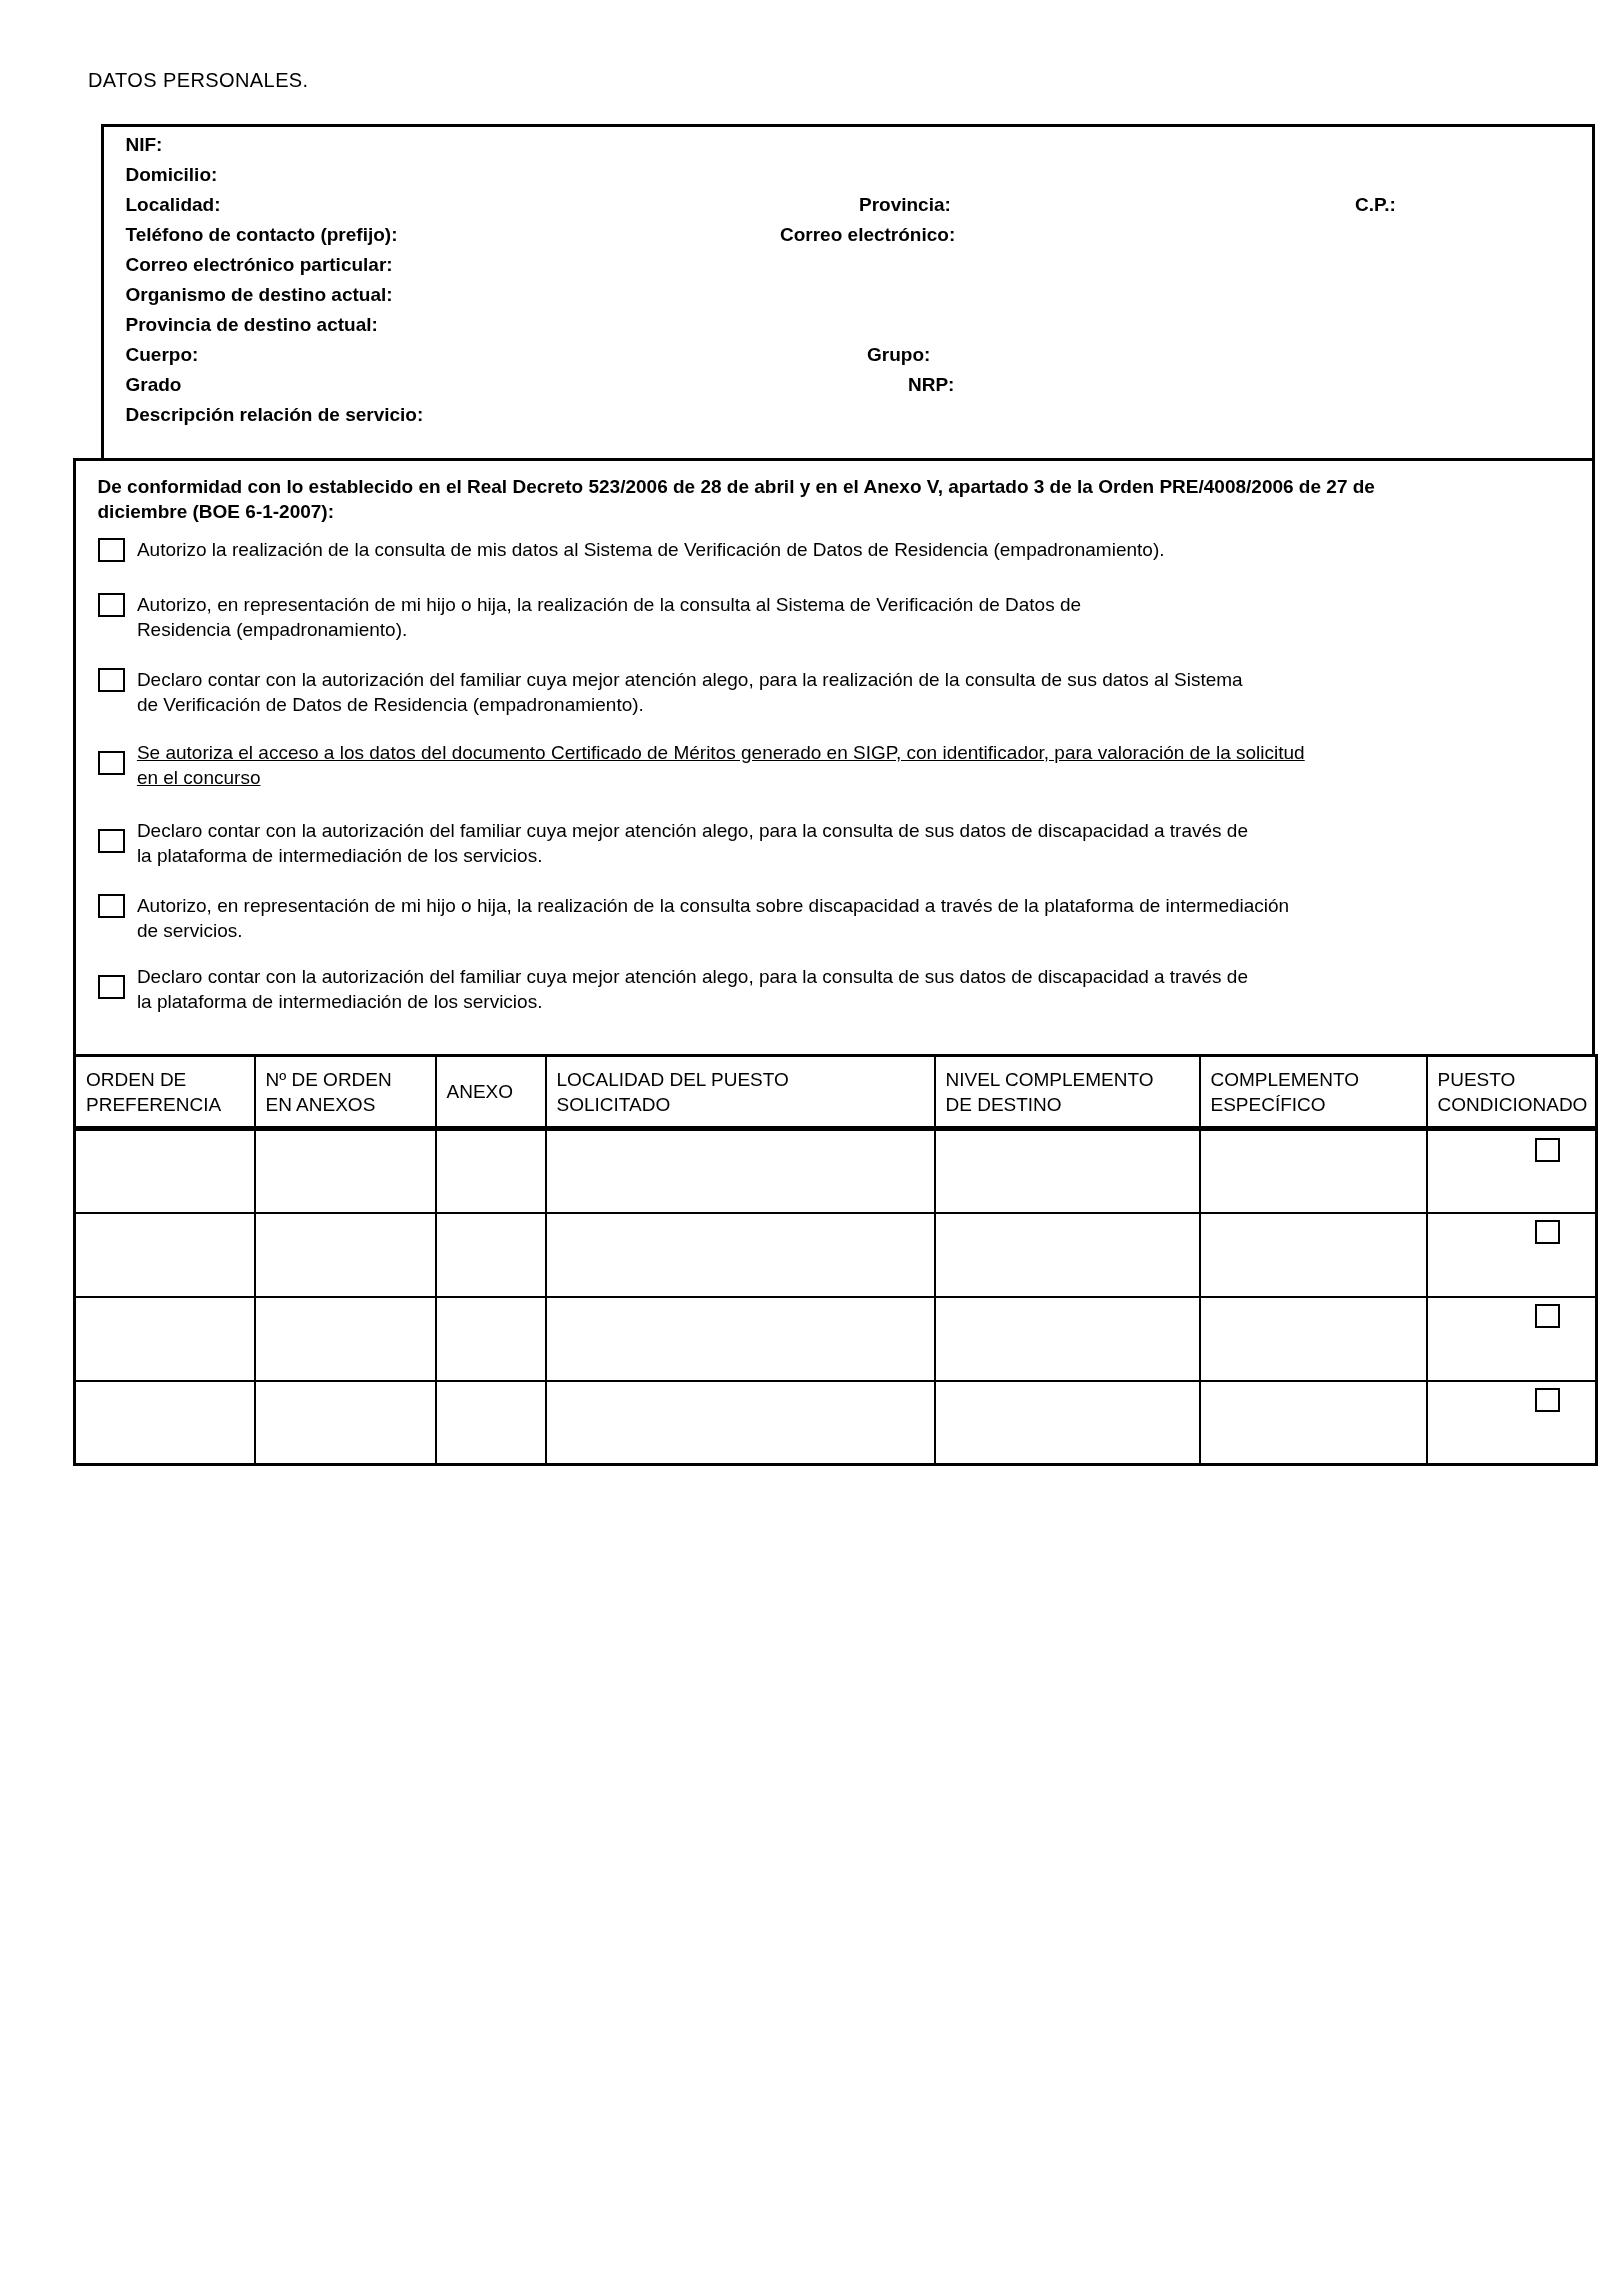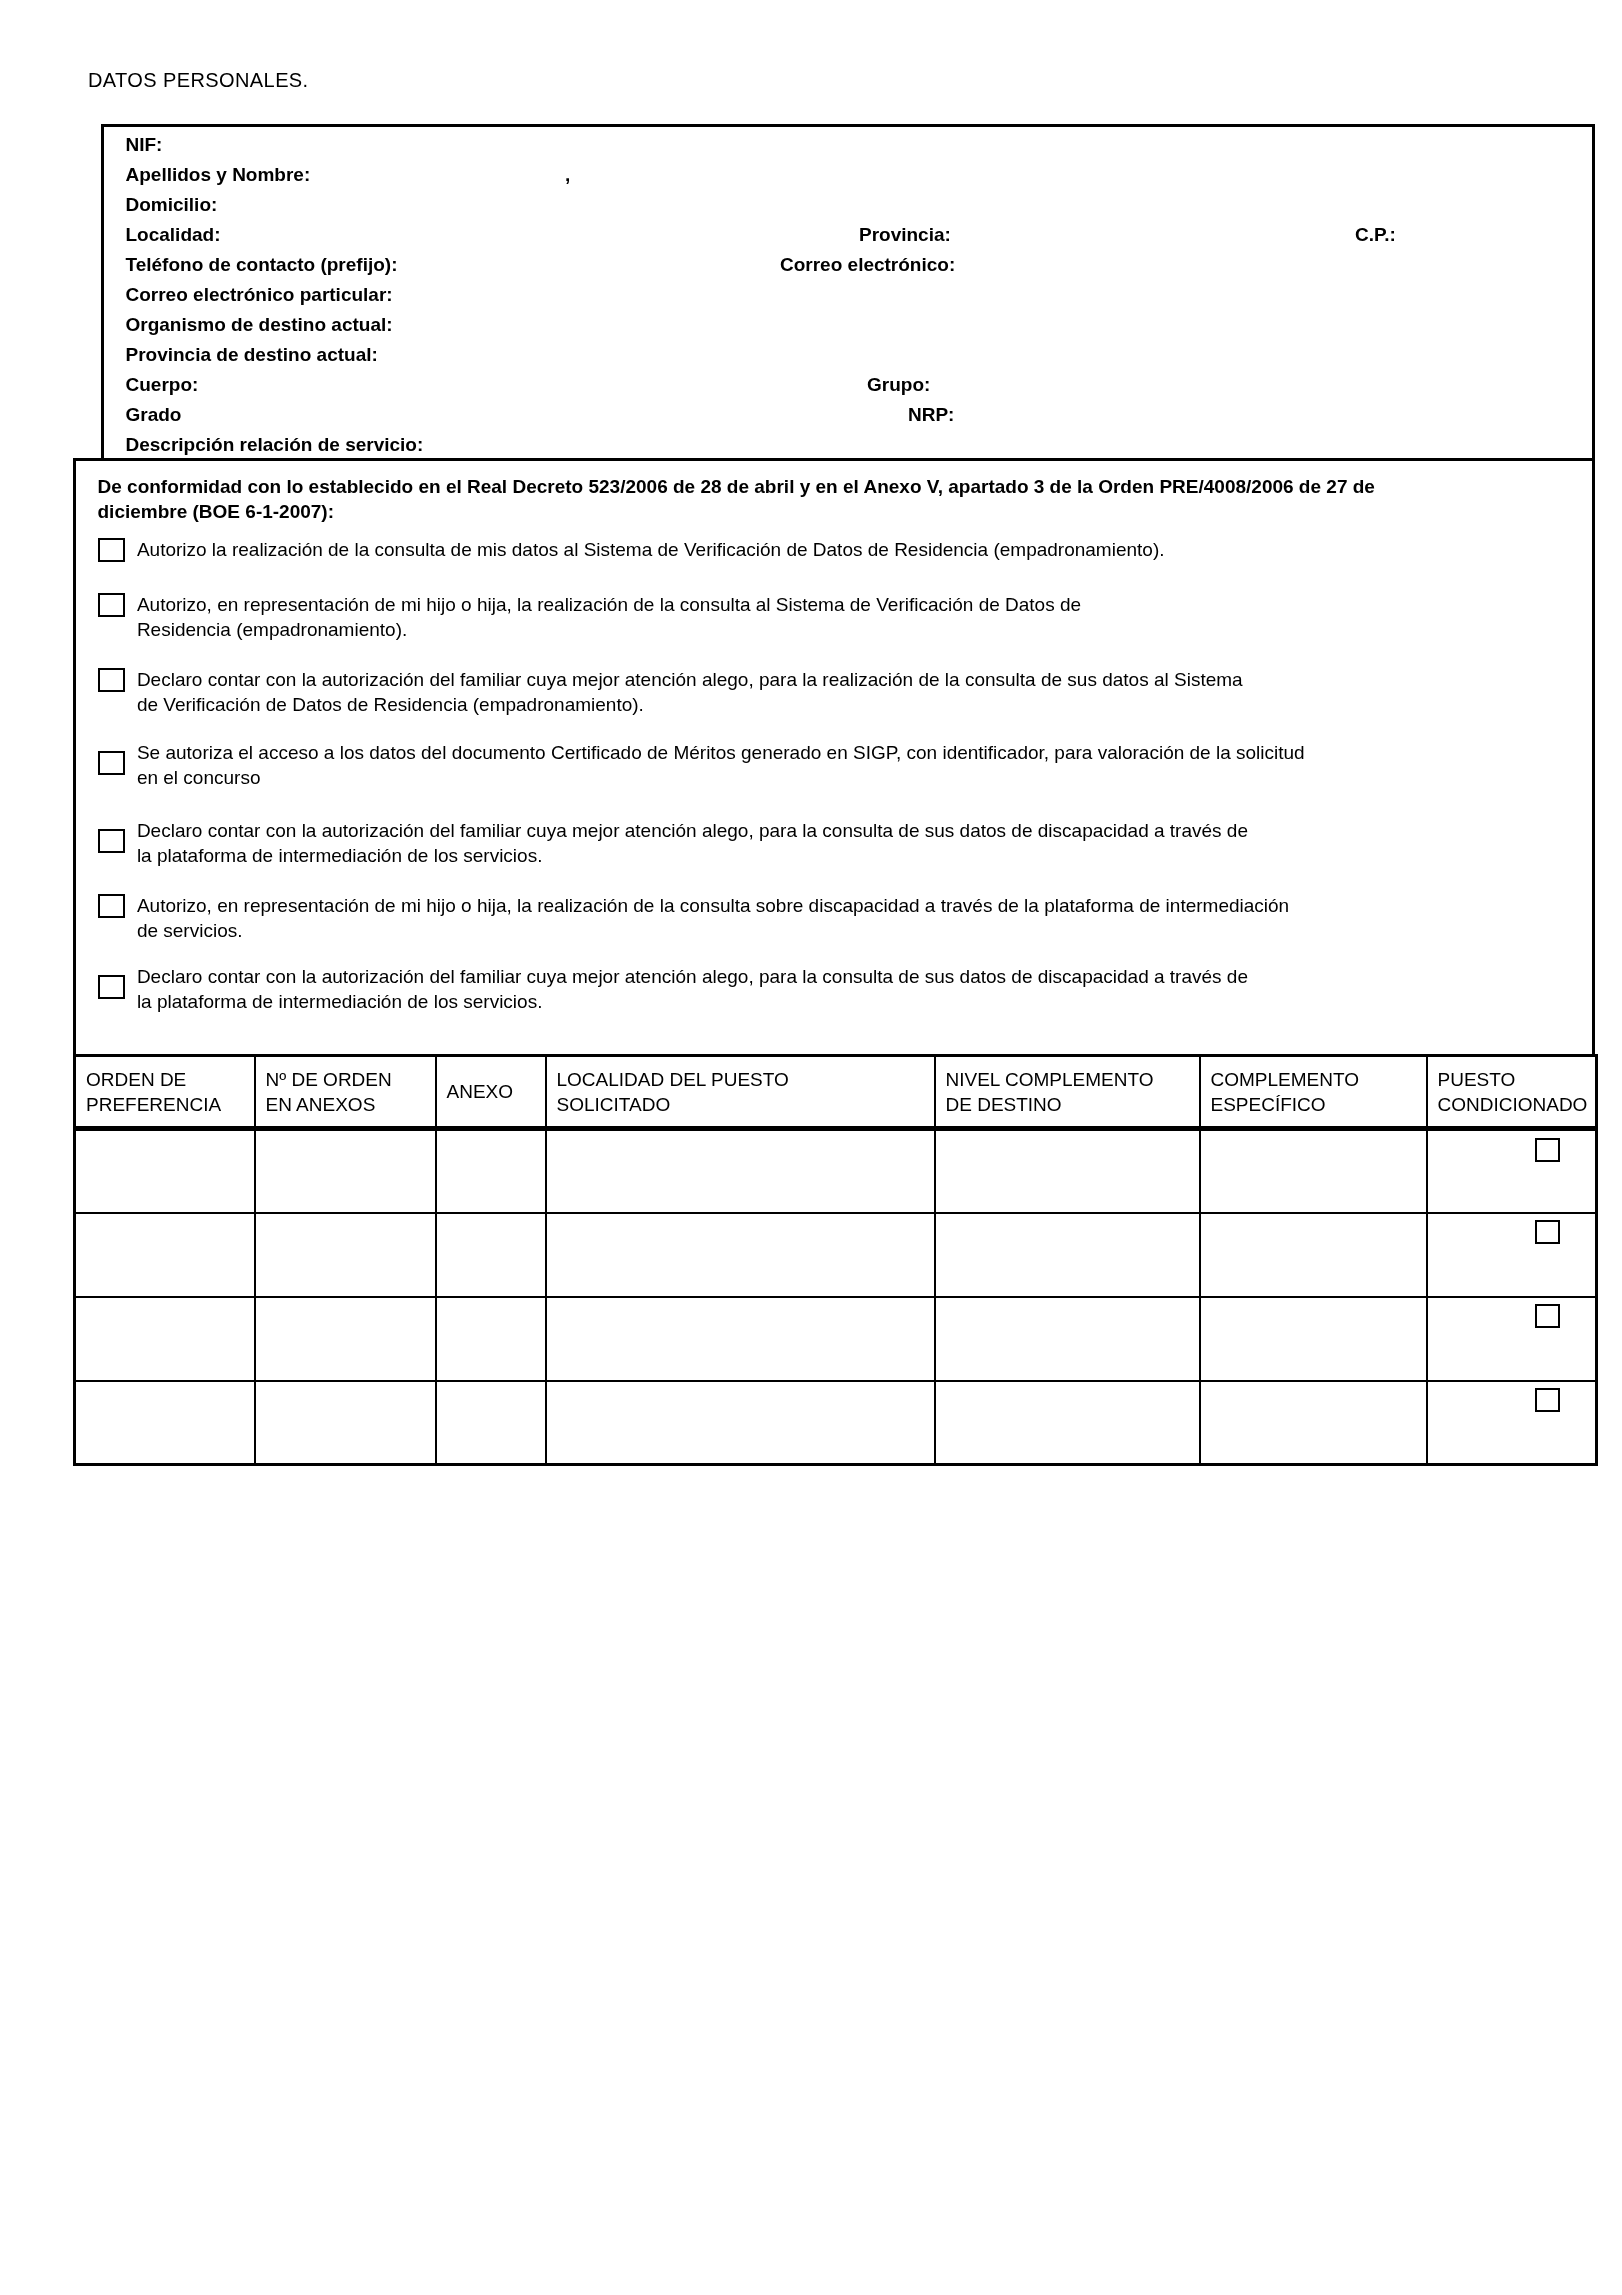--- a/index.html
+++ b/index.html
@@ -49,21 +49,21 @@
     width:23px;height:20px;
     border:2.5px solid #000;
     margin-right:12.4px;
     margin-top:0.8px;
     background:#fff;
     cursor:pointer;
   }
   .cb-item.low .cb-box{margin-top:10.7px;}
   .cb-text{line-height:25px;}
   .mb36{margin-bottom:30px;}
-  .mb34{margin-bottom:28px;}
+  .mb34{margin-bottom:28px;text-decoration:underline;}
   .mb30{margin-bottom:25px;}
   .mb28{margin-bottom:23px;}
   .mb26{margin-bottom:21.5px;}
   
   table.pref{
     margin-top:-3.3px;
     border-collapse:collapse;
     table-layout:fixed;
     width:1522px;
     background:#fff;
@@ -98,24 +98,20 @@
 
 <div class="page">
 
   <div class="doc-title">DATOS PERSONALES.</div>
 
   <div class="content">
 
     <div class="box box1">
       <div class="frow">
         <span>NIF:</span>
-      </div>
-      <div class="frow">
-        <span>Apellidos y Nombre:</span>
-        <span class="abs pos-comma">,</span>
       </div>
       <div class="frow">
         <span>Domicilio:</span>
       </div>
       <div class="frow">
         <span>Localidad:</span>
         <span class="abs pos-provincia">Provincia:</span>
         <span class="abs pos-cp">C.P.:</span>
       </div>
       <div class="frow">

